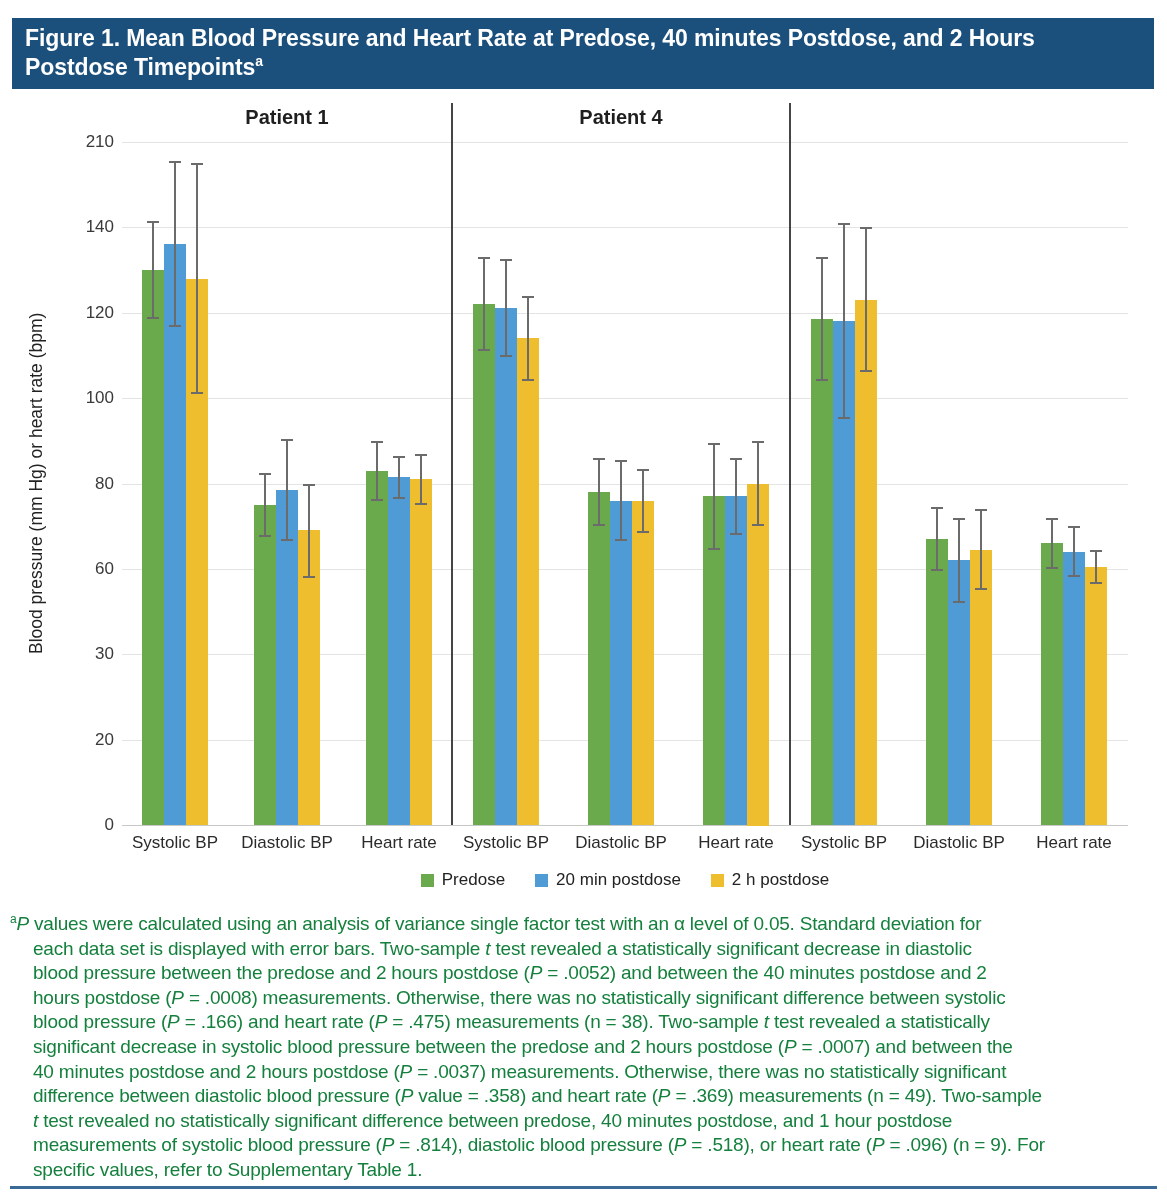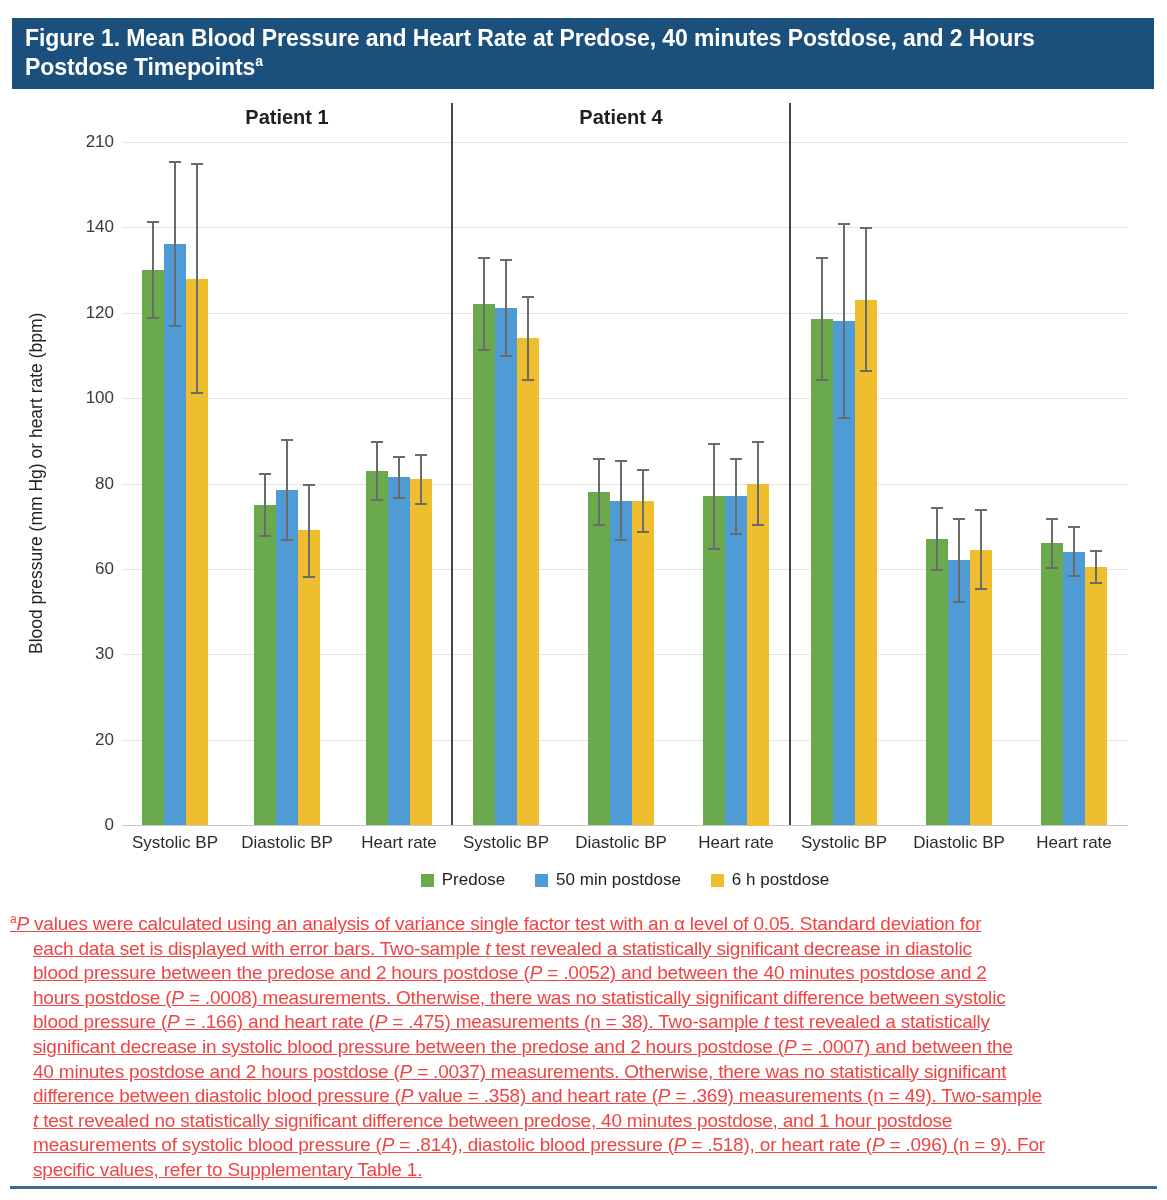--- a/index.html
+++ b/index.html
@@ -32,22 +32,22 @@
   .x-label{position:absolute;width:130px;text-align:center;font-size:17px;color:#2b2b2b;}
 
   
   .legend{position:absolute;left:122px;top:870px;width:1006px;display:flex;
     justify-content:center;align-items:center;gap:30px;font-size:17px;color:#222;}
   .legend-item{display:flex;align-items:center;justify-content:center;}
   .legend-swatch{width:13px;height:13px;margin-right:8px;display:inline-block;}
 
   
   .footnote{position:absolute;left:10px;top:912px;width:1148px;
-    font-size:19px;line-height:24.6px;letter-spacing:-0.2px;color:#ef4444;
-    padding-left:23px;text-indent:-23px;box-sizing:border-box;text-decoration:underline;}
+    font-size:19px;line-height:24.6px;letter-spacing:-0.2px;color:#15803d;
+    padding-left:23px;text-indent:-23px;box-sizing:border-box;}
   .footnote sup{font-size:12px;line-height:0;}
   .bottom-rule{position:absolute;left:10px;top:1186px;width:1147px;height:3px;}
 </style>
 </head>
 <body>
 
 <div class="page">
 
   <div class="title-bar" style="background: rgb(27, 79, 124); color: rgb(255, 255, 255);">
     <span>Figure 1. Mean Blood Pressure and Heart Rate at Predose, 40 minutes Postdose, and 2 Hours<br>Postdose Timepoints<sup>a</sup></span>
@@ -251,24 +251,24 @@
       </div>
     </div>
 
   <div class="legend">
       <div class="legend-item">
         <span class="legend-swatch" style="background: rgb(106, 170, 76);"></span>
         <span>Predose</span>
       </div>
       <div class="legend-item">
         <span class="legend-swatch" style="background: rgb(79, 155, 213);"></span>
-        <span>50 min postdose</span>
+        <span>20 min postdose</span>
       </div>
       <div class="legend-item">
         <span class="legend-swatch" style="background: rgb(238, 190, 47);"></span>
-        <span>6 h postdose</span>
+        <span>2 h postdose</span>
       </div>
     </div>
 
   <div class="footnote"><sup>a</sup><i>P</i> values were calculated using an analysis of variance single factor test with an α level of 0.05. Standard deviation for<br>each data set is displayed with error bars. Two-sample <i>t</i> test revealed a statistically significant decrease in diastolic<br>blood pressure between the predose and 2 hours postdose (<i>P</i> = .0052) and between the 40 minutes postdose and 2<br>hours postdose (<i>P</i> = .0008) measurements. Otherwise, there was no statistically significant difference between systolic<br>blood pressure (<i>P</i> = .166) and heart rate (<i>P</i> = .475) measurements (n = 38). Two-sample <i>t</i> test revealed a statistically<br>significant decrease in systolic blood pressure between the predose and 2 hours postdose (<i>P</i> = .0007) and between the<br>40 minutes postdose and 2 hours postdose (<i>P</i> = .0037) measurements. Otherwise, there was no statistically significant<br>difference between diastolic blood pressure (<i>P</i> value = .358) and heart rate (<i>P</i> = .369) measurements (n = 49). Two-sample<br><i>t</i> test revealed no statistically significant difference between predose, 40 minutes postdose, and 1 hour postdose<br>measurements of systolic blood pressure (<i>P</i> = .814), diastolic blood pressure (<i>P</i> = .518), or heart rate (<i>P</i> = .096) (n = 9). For<br>specific values, refer to Supplementary Table 1.</div>
 
   <div class="bottom-rule" style="background: rgb(58, 107, 150);"></div>
 </div>
 
 </body></html>

